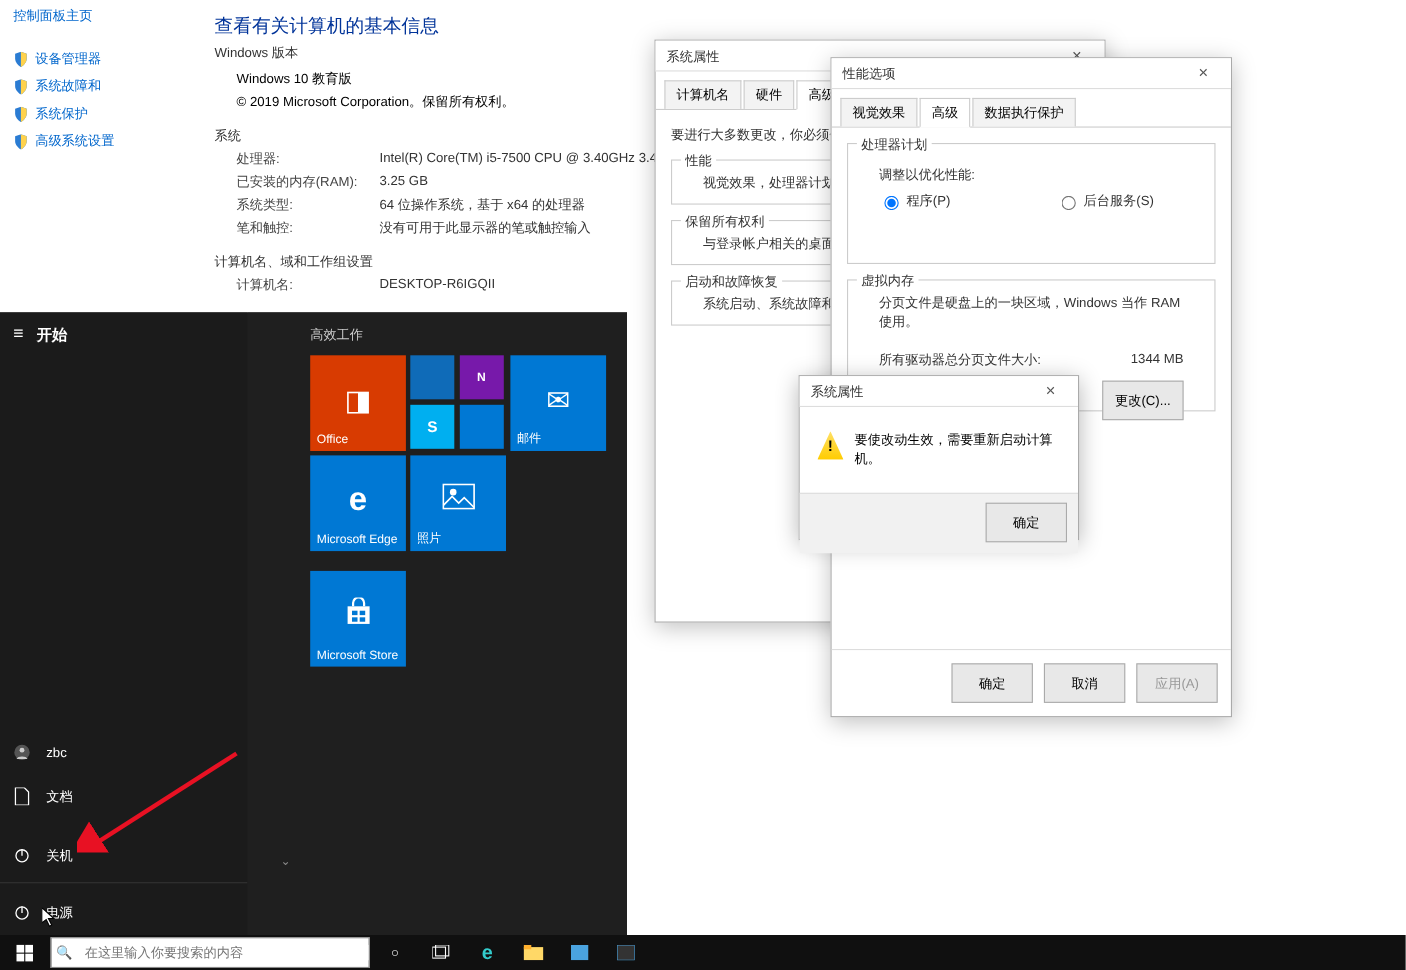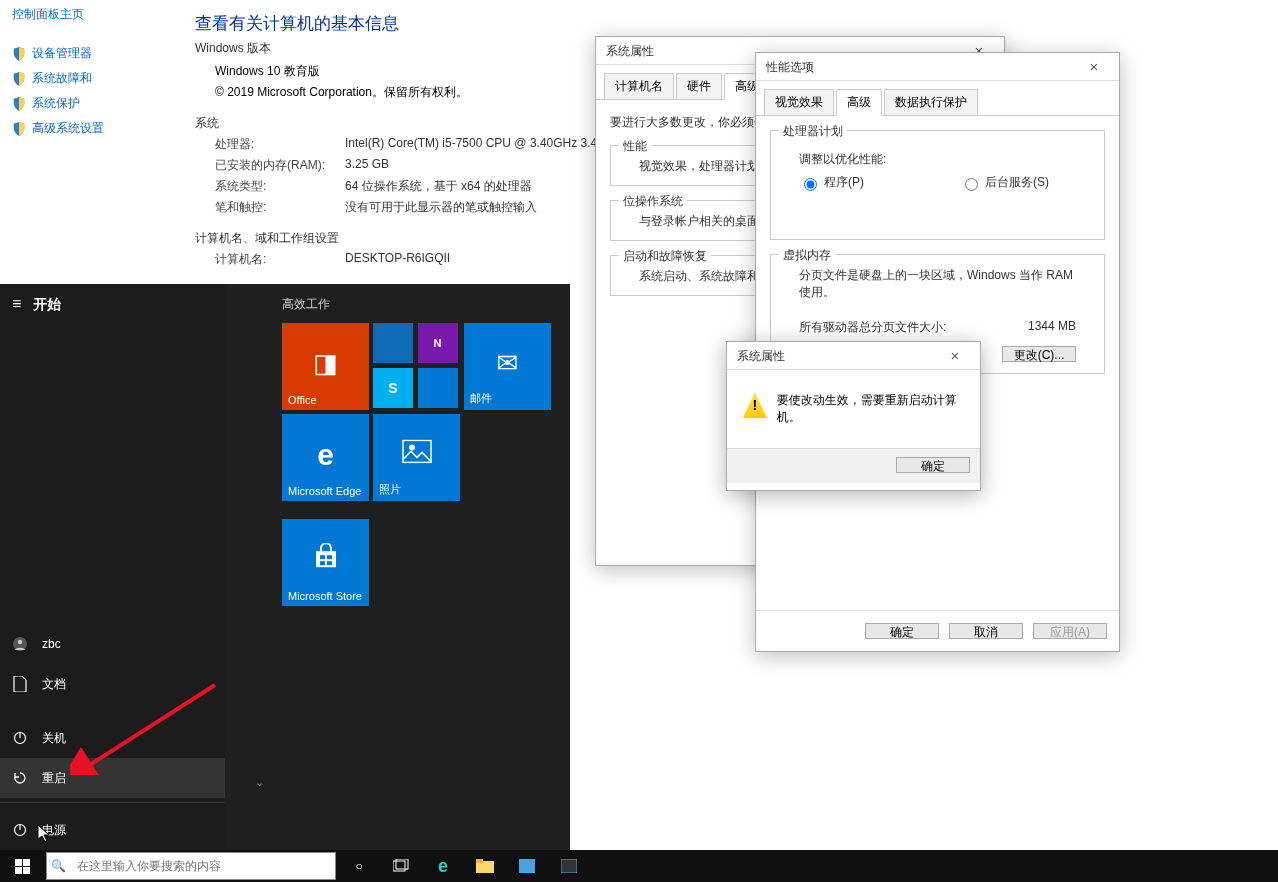--- a/index.html
+++ b/index.html
@@ -29,21 +29,21 @@
 .tab.active{background:#fff;border-bottom:1px solid #fff;margin-bottom:-1px}
 .dlg-body{padding:14px;font-size:12px;color:#333}
 .groupbox{border:1px solid #ccc;padding:12px 28px 10px;margin-bottom:14px;position:relative}
 .groupbox-title{position:absolute;top:-8px;left:8px;background:#fff;padding:0 4px;font-size:12px}
 
 
 .dlg2{position:absolute;left:755px;top:52px;width:365px;height:600px;background:#fff;border:1px solid #aaa;box-shadow:0 4px 20px rgba(0,0,0,.25)}
 .dlg2 .tabs{padding:8px 8px 0}
 .radio-row{display:flex;gap:96px;margin-top:6px}
 .radio-item{display:flex;align-items:center;gap:4px}
-.btn{min-width:74px;height:16px;border:1px solid #aaa;background:#e8e8e8;font-size:12px;cursor:pointer;padding:0 8px}
+.btn{min-width:74px;height:36px;border:1px solid #aaa;background:#e8e8e8;font-size:12px;cursor:pointer;padding:0 8px}
 .btn[disabled]{color:#999}
 .btn-row{display:flex;gap:10px;justify-content:flex-end;padding:12px}
 
 
 .dlg3{position:absolute;left:726px;top:341px;width:255px;height:150px;background:#fff;border:1px solid #aaa;box-shadow:0 4px 20px rgba(0,0,0,.3)}
 .dlg3-body{padding:22px 16px;display:flex;align-items:flex-start;gap:10px}
 .warn-icon{width:26px;height:26px;background:linear-gradient(#ffe066,#ffcc00);clip-path:polygon(50% 0,100% 100%,0 100%);display:flex;align-items:center;justify-content:center;font-weight:bold;color:#000;font-size:14px}
 .dlg3-btns{padding:8px 10px 10px;display:flex;justify-content:flex-end;background:#f1f1f1;border-top:1px solid #ddd}
 
 
@@ -165,21 +165,21 @@
     <div class="tab active">高级</div>
     <div class="tab">系…</div>
   </div>
   <div class="dlg-body">
     <div>要进行大多数更改，你必须作…</div>
     <div class="groupbox" style="margin-top:14px">
       <div class="groupbox-title">性能</div>
       <div>视觉效果，处理器计划，内存…</div>
     </div>
     <div class="groupbox">
-      <div class="groupbox-title">位操作系统</div>
+      <div class="groupbox-title">保留所有权利</div>
       <div>与登录帐户相关的桌面设置</div>
     </div>
     <div class="groupbox">
       <div class="groupbox-title">启动和故障恢复</div>
       <div>系统启动、系统故障和…</div>
     </div>
   </div>
 </div>
 
 <div class="dlg2">
@@ -268,29 +268,20 @@
     <div style="height:14px"></div>
     <div class="sm-item">
       <span class="sm-icon">
           <svg width="14" height="14" viewBox="0 0 14 14">
             <circle cx="7" cy="7" r="5.5" fill="none" stroke="#fff" stroke-width="1.2"></circle>
             <line x1="7" y1="1" x2="7" y2="7" stroke="#fff" stroke-width="1.2"></line>
           </svg>
         </span>
       <span>关机</span>
     </div>
-    <div class="sm-item highlighted">
-      <span class="sm-icon">
-          <svg width="14" height="14" viewBox="0 0 14 14">
-            <path d="M7 2a5 5 0 1 1-4.8 3.5" fill="none" stroke="#fff" stroke-width="1.3"></path>
-            <path d="M2 2v4h4" fill="none" stroke="#fff" stroke-width="1.3"></path>
-          </svg>
-        </span>
-      <span>重启</span>
-    </div>
     <div style="height:8px;border-top:1px solid #333;margin-top:4px"></div>
     <div class="sm-item">
       <span class="sm-icon">
           <svg width="14" height="14" viewBox="0 0 14 14">
             <circle cx="7" cy="7" r="5.5" fill="none" stroke="#fff" stroke-width="1.2"></circle>
             <line x1="7" y1="1" x2="7" y2="7" stroke="#fff" stroke-width="1.2"></line>
           </svg>
         </span>
       <span>电源</span>
     </div>

